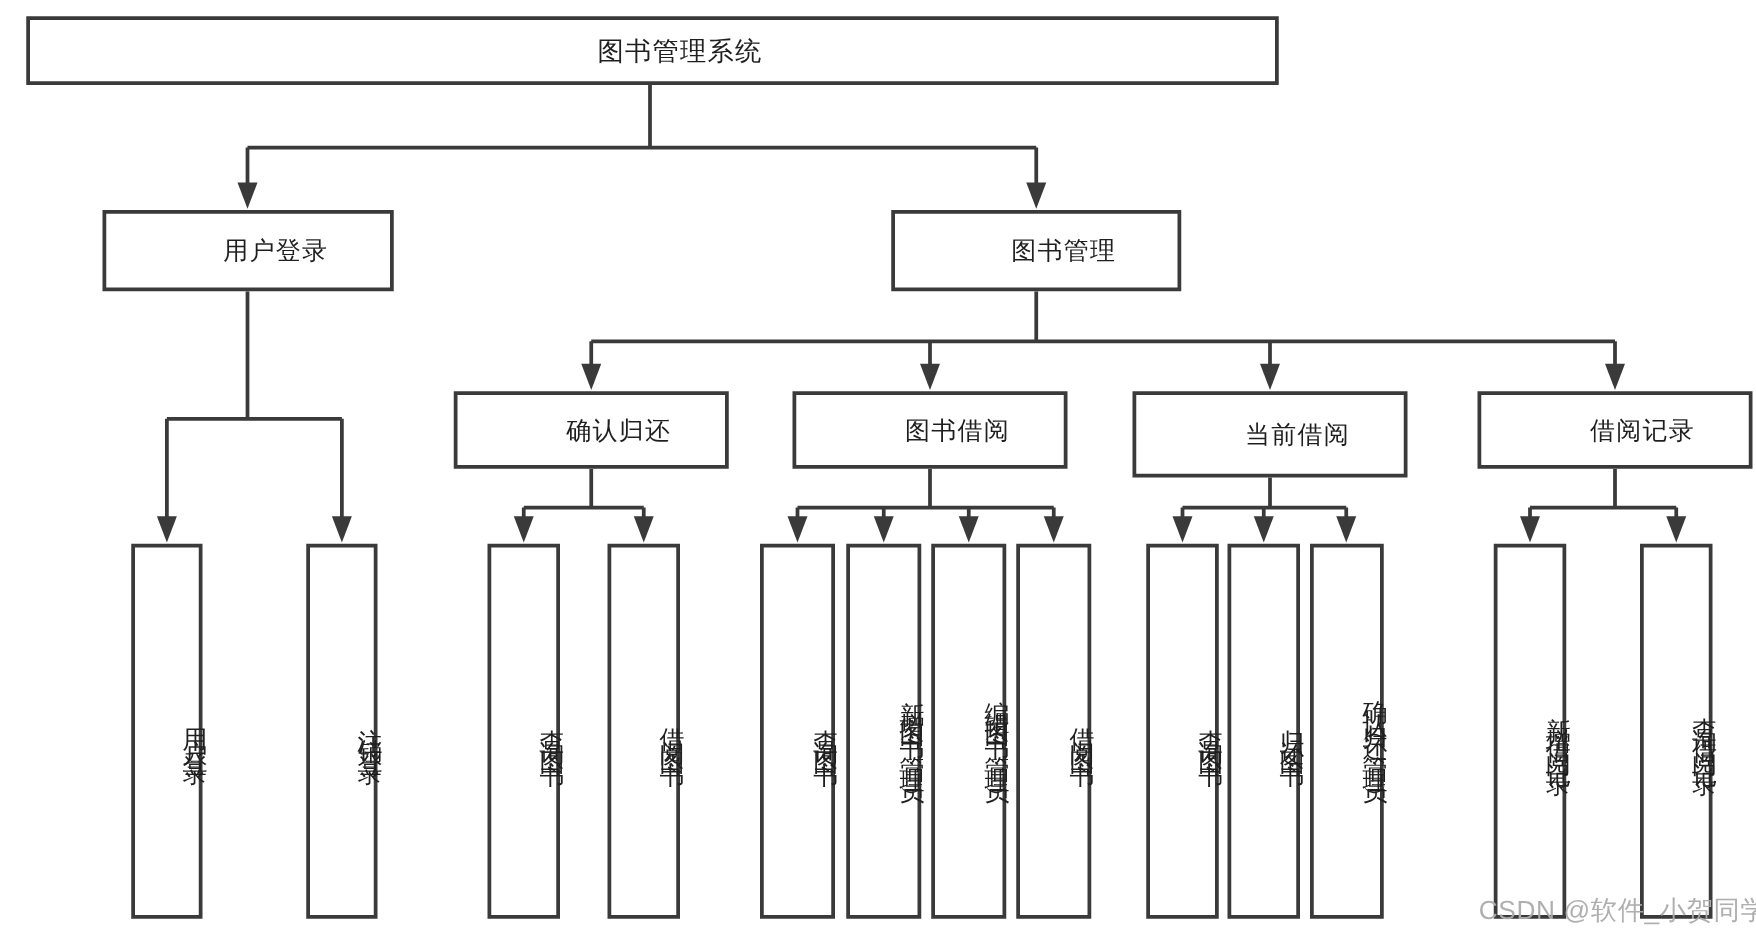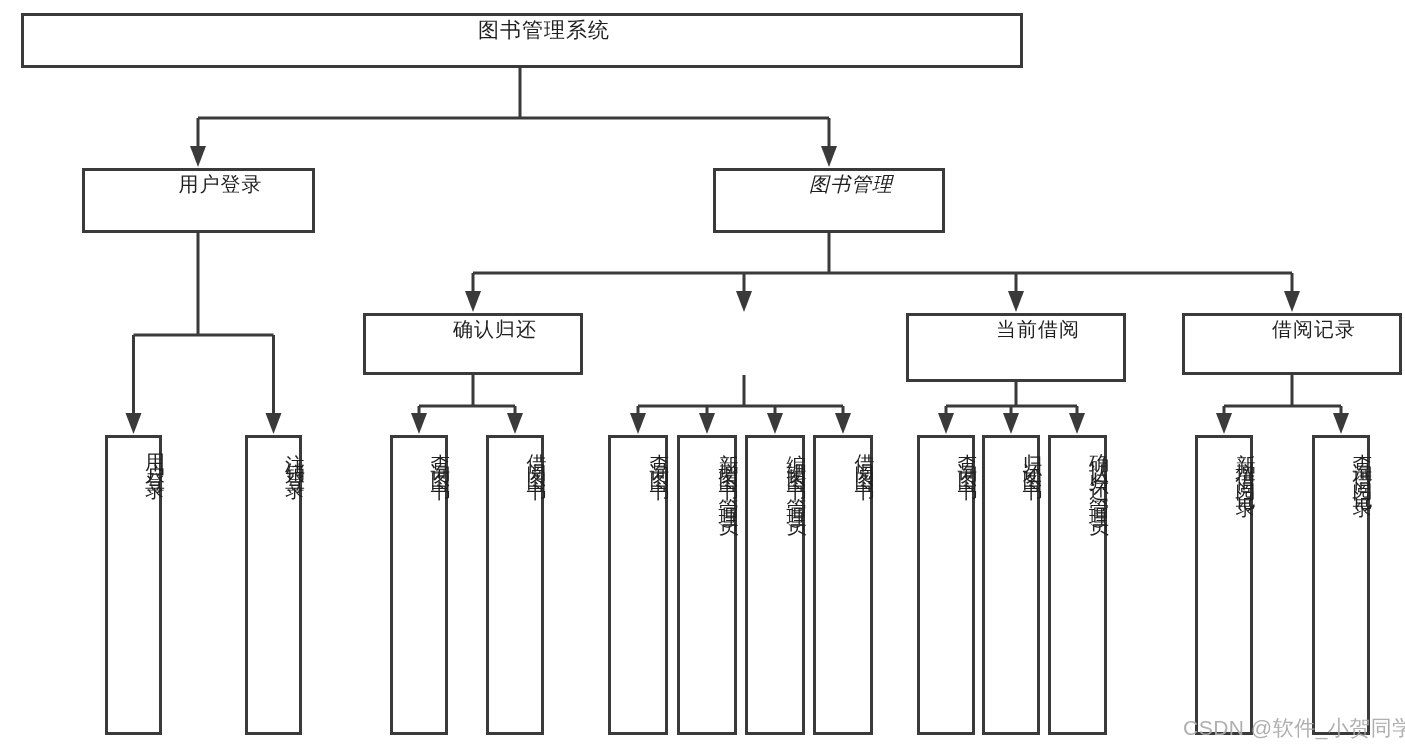--- a/index.html
+++ b/index.html
@@ -16,21 +16,21 @@
     left: 0; top: 0;
     width: 1405px; height: 747px;
     z-index: 1;
   }
   .box {
     position: absolute;
     box-sizing: border-box;
     border: 3px solid #3a3a3a;
     background: #ffffff;
     display: flex;
-    align-items: flex-start;
+    align-items: center;
     justify-content: center;
     color: #1f1f1f;
     z-index: 2;
     padding-left: 44px;
   }
   .h-label { font-size: 20px; letter-spacing: 1px; white-space: nowrap; }
   .root-label { font-size: 21px; letter-spacing: 1px; }
   .leaf .v-label {
     writing-mode: vertical-rl;
     text-orientation: mixed;
@@ -88,26 +88,29 @@
     </g>
   </svg>
 
   <div class="box" style="left:21px; top:13px; width:1002px; height:55px;">
     <span class="root-label">图书管理系统</span>
   </div>
 
   <div class="box" style="left:82px; top:168px; width:233px; height:65px;">
     <span class="h-label">用户登录</span>
   </div>
-  <div class="box" style="left:713px; top:168px; width:232px; height:65px;font-style:italic;">
+  <div class="box" style="left:713px; top:168px; width:232px; height:65px;">
     <span class="h-label">图书管理</span>
   </div>
 
   <div class="box" style="left:363px; top:313px; width:220px; height:62px;">
     <span class="h-label">确认归还</span>
+  </div>
+  <div class="box" style="left:634px; top:313px; width:220px; height:62px;">
+    <span class="h-label">图书借阅</span>
   </div>
   <div class="box" style="left:906px; top:313px; width:220px; height:69px;">
     <span class="h-label">当前借阅</span>
   </div>
   <div class="box" style="left:1182px; top:313px; width:220px; height:62px;">
     <span class="h-label">借阅记录</span>
   </div>
 
   <div class="box leaf" style="left:105px; top:435px; width:57px; height:300px;">
     <span class="v-label">用户登录</span>

